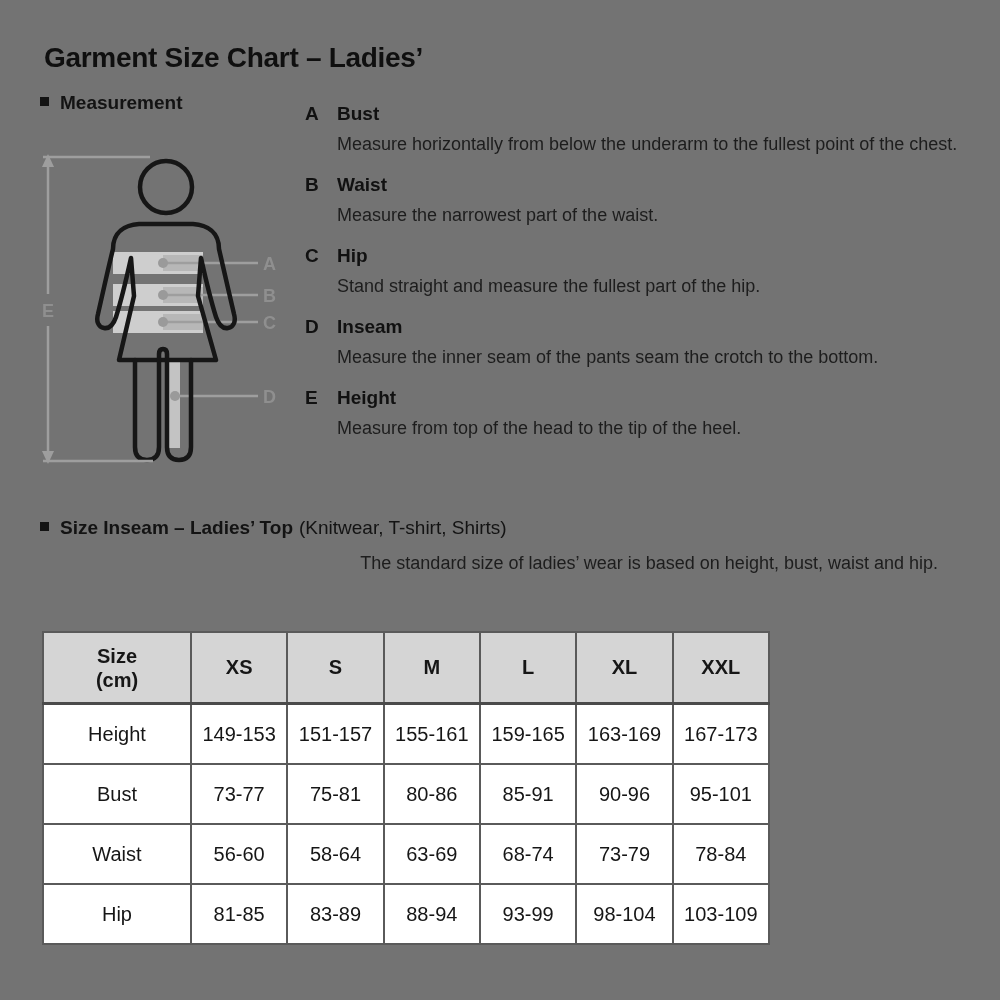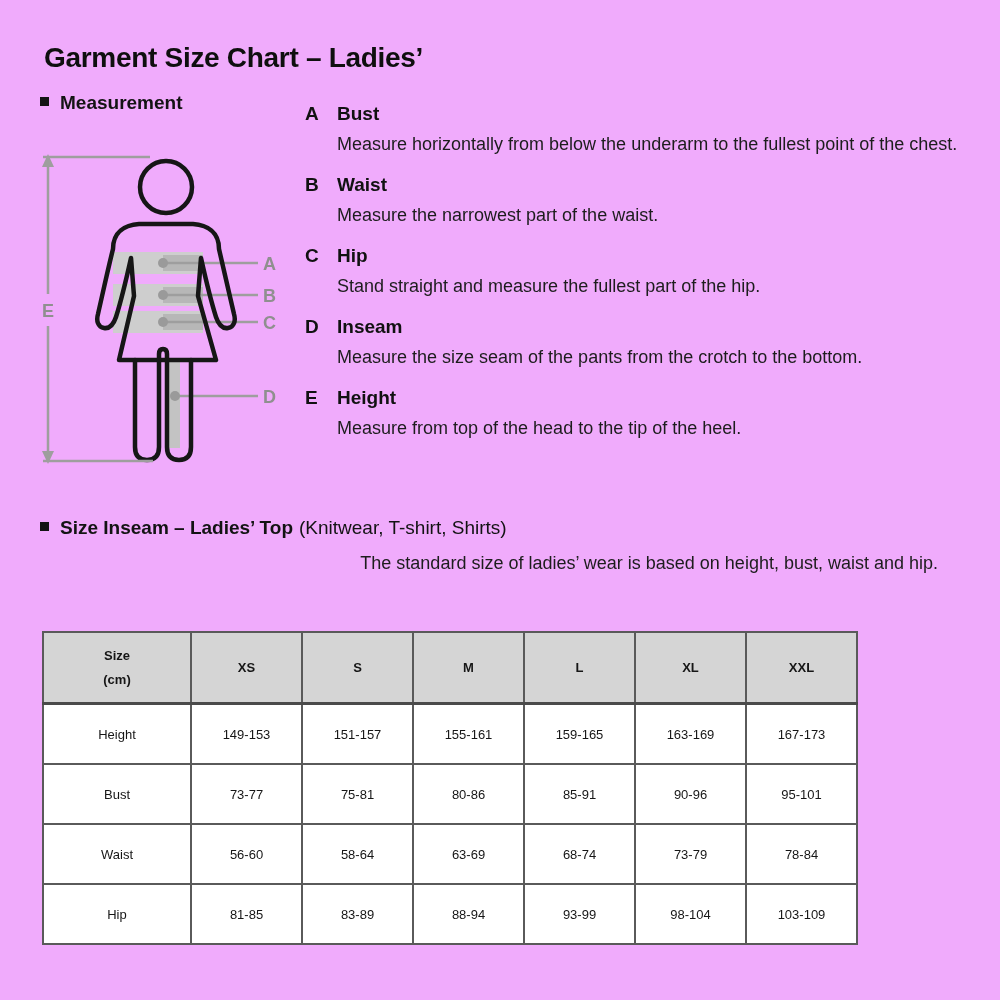--- a/index.html
+++ b/index.html
@@ -1,17 +1,17 @@
 <!DOCTYPE html>
 <html><head>
 <meta charset="utf-8">
 <style>
   html,body{margin:0;padding:0;background:#fff;}
   .page{
-    position:relative;width:1000px;height:1000px;background:#f0abfc;
+    position:relative;width:1000px;height:1000px;background:#737373;
     font-family:"Liberation Sans","DejaVu Sans",sans-serif;color:#111;
     overflow:hidden;
   }
   .page-title{
     position:absolute;left:44px;top:42px;margin:0;
     font-size:28px;font-weight:bold;letter-spacing:-0.3px;color:#0f0f0f;
   }
   .sec-head{
     position:absolute;font-size:19px;font-weight:bold;color:#131313;white-space:nowrap;
   }
@@ -31,23 +31,23 @@
   .figure{position:absolute;left:35px;top:148px;}
   
   #sizechart-heading{left:40px;top:517px;}
   .intro{
     position:absolute;left:58px;top:549px;width:880px;
     font-size:18px;line-height:28px;color:#1d1d1d;text-align:right;
   }
   .intro p{margin:0;}
   
   .size-table{
-    position:absolute;left:42px;top:631px;width:816px;
+    position:absolute;left:42px;top:631px;width:728px;
     border-collapse:collapse;table-layout:fixed;
-    font-size:13px;color:#161616;
+    font-size:20px;color:#161616;
   }
   .size-table th,.size-table td{
     border:2px solid #5a5a5a;text-align:center;vertical-align:middle;padding:0;
   }
   .size-table thead th{
     background:#d5d5d5;font-weight:bold;height:69px;
     border-bottom:3px solid #4a4a4a;
   }
   .size-table tbody td{height:58px;background:#fff;font-weight:normal;}
   .size-table .col0{width:146px;}
@@ -146,21 +146,21 @@
       <div class="def-letter">C</div>
       <div class="def-body">
         <div class="def-term">Hip</div>
         <div class="def-desc">Stand straight and measure the fullest part of the hip.</div>
       </div>
     </div>
     <div class="def">
       <div class="def-letter">D</div>
       <div class="def-body">
         <div class="def-term">Inseam</div>
-        <div class="def-desc">Measure the size seam of the pants from the crotch to the bottom.</div>
+        <div class="def-desc">Measure the inner seam of the pants seam the crotch to the bottom.</div>
       </div>
     </div>
     <div class="def">
       <div class="def-letter">E</div>
       <div class="def-body">
         <div class="def-term">Height</div>
         <div class="def-desc">Measure from top of the head to the tip of the heel.</div>
       </div>
     </div>
   </div>

